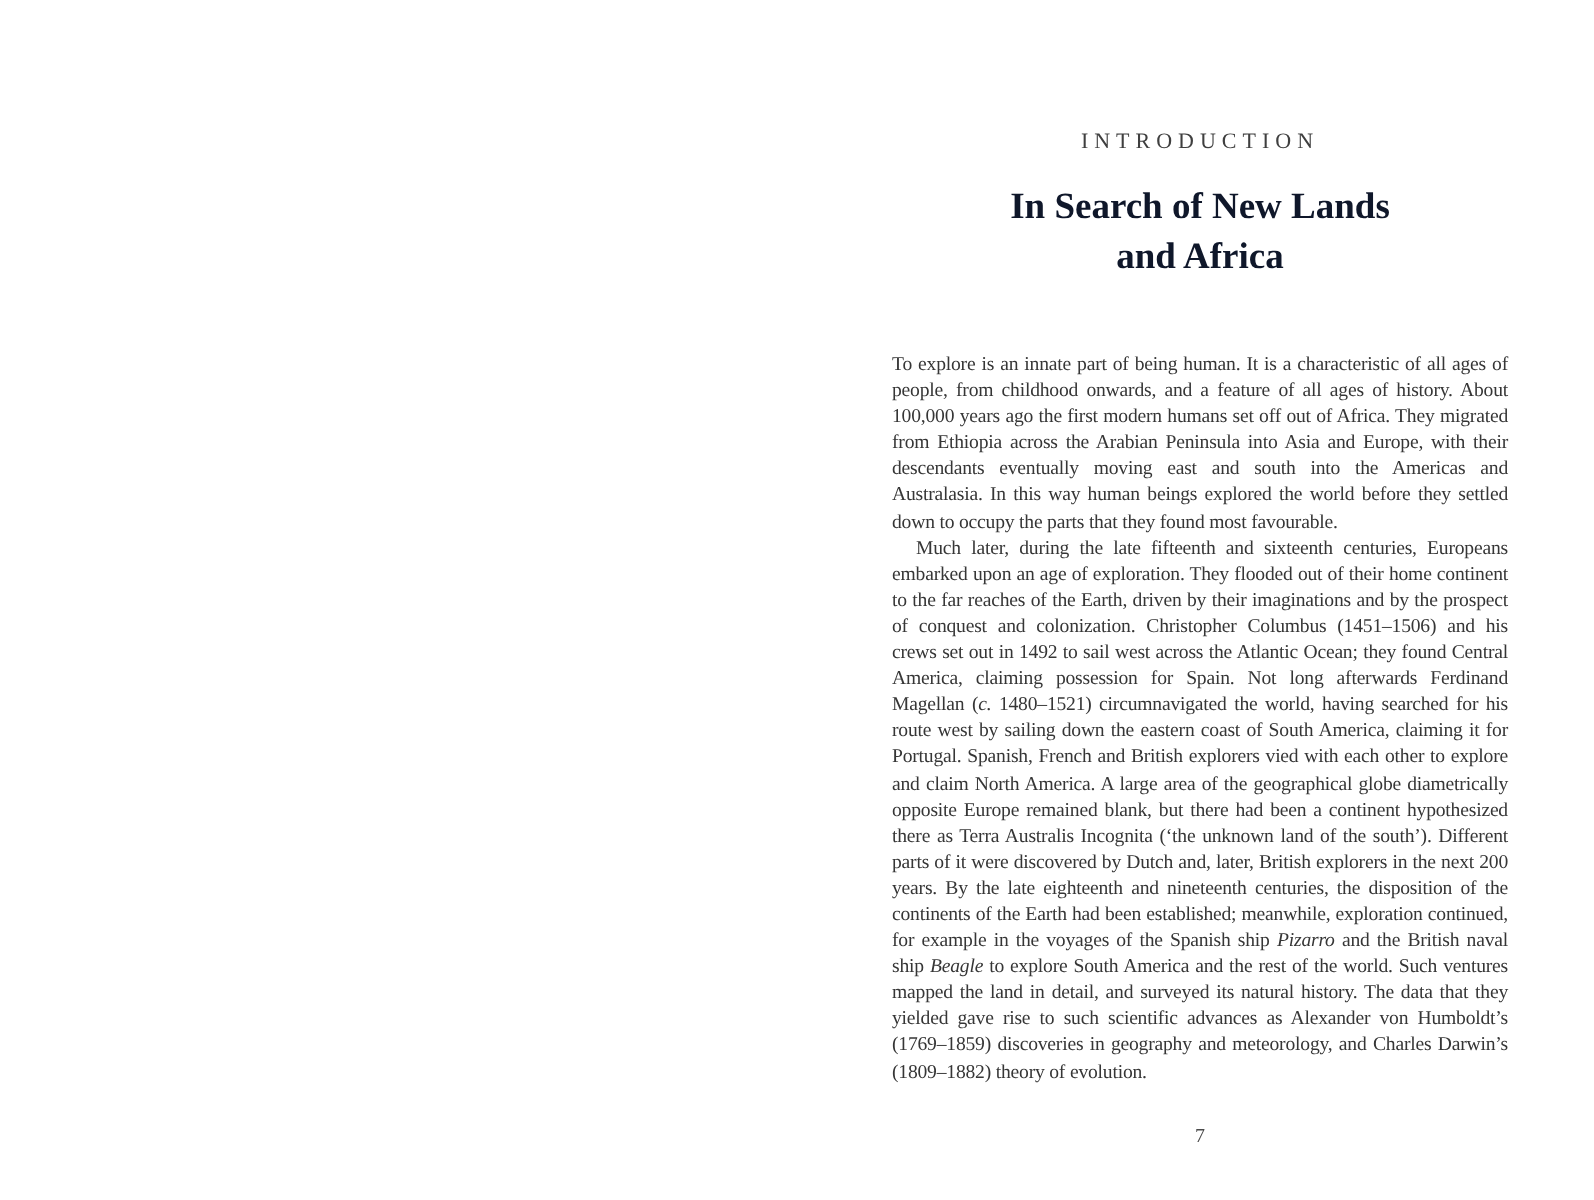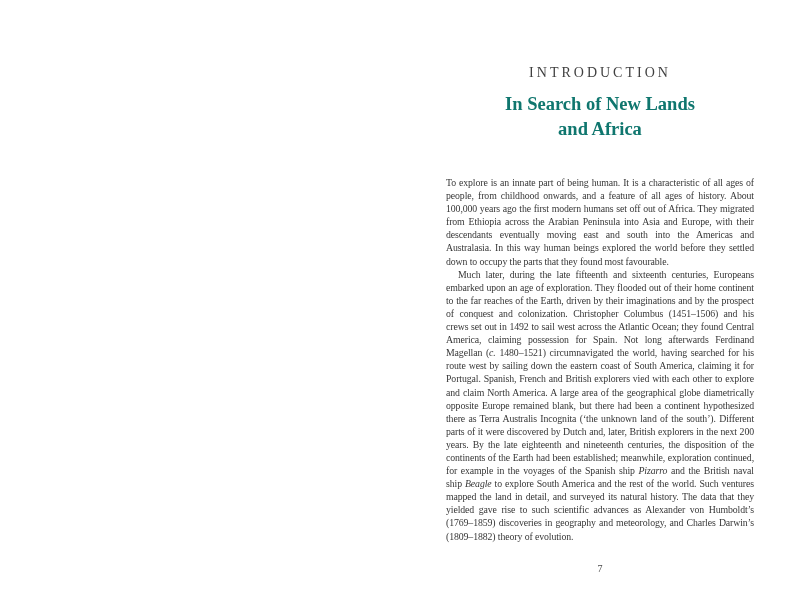--- a/index.html
+++ b/index.html
@@ -30,35 +30,35 @@
     top: 0;
     width: 308px;
     height: 600px;
   }
   .kicker {
     position: absolute;
     top: 65px;
     left: 0;
     width: 100%;
     text-align: center;
-    font-size: 14px;
+    font-size: 11px;
     letter-spacing: 3px;
     font-weight: 400;
     color: #3f3f3f;
   }
   .chapter-title {
     position: absolute;
     top: 92px;
     left: 0;
     width: 100%;
     text-align: center;
     font-size: 18.5px;
     font-weight: 700;
     line-height: 25px;
-    color: #0f766e;
+    color: #0f172a;
   }
   .chapter-title .title-line { display: block; }
   .body-text {
     position: absolute;
     top: 176px;
     left: 0;
     width: 308px;
     font-size: 9.8px;
     line-height: 13.1px;
     letter-spacing: -0.1px;

